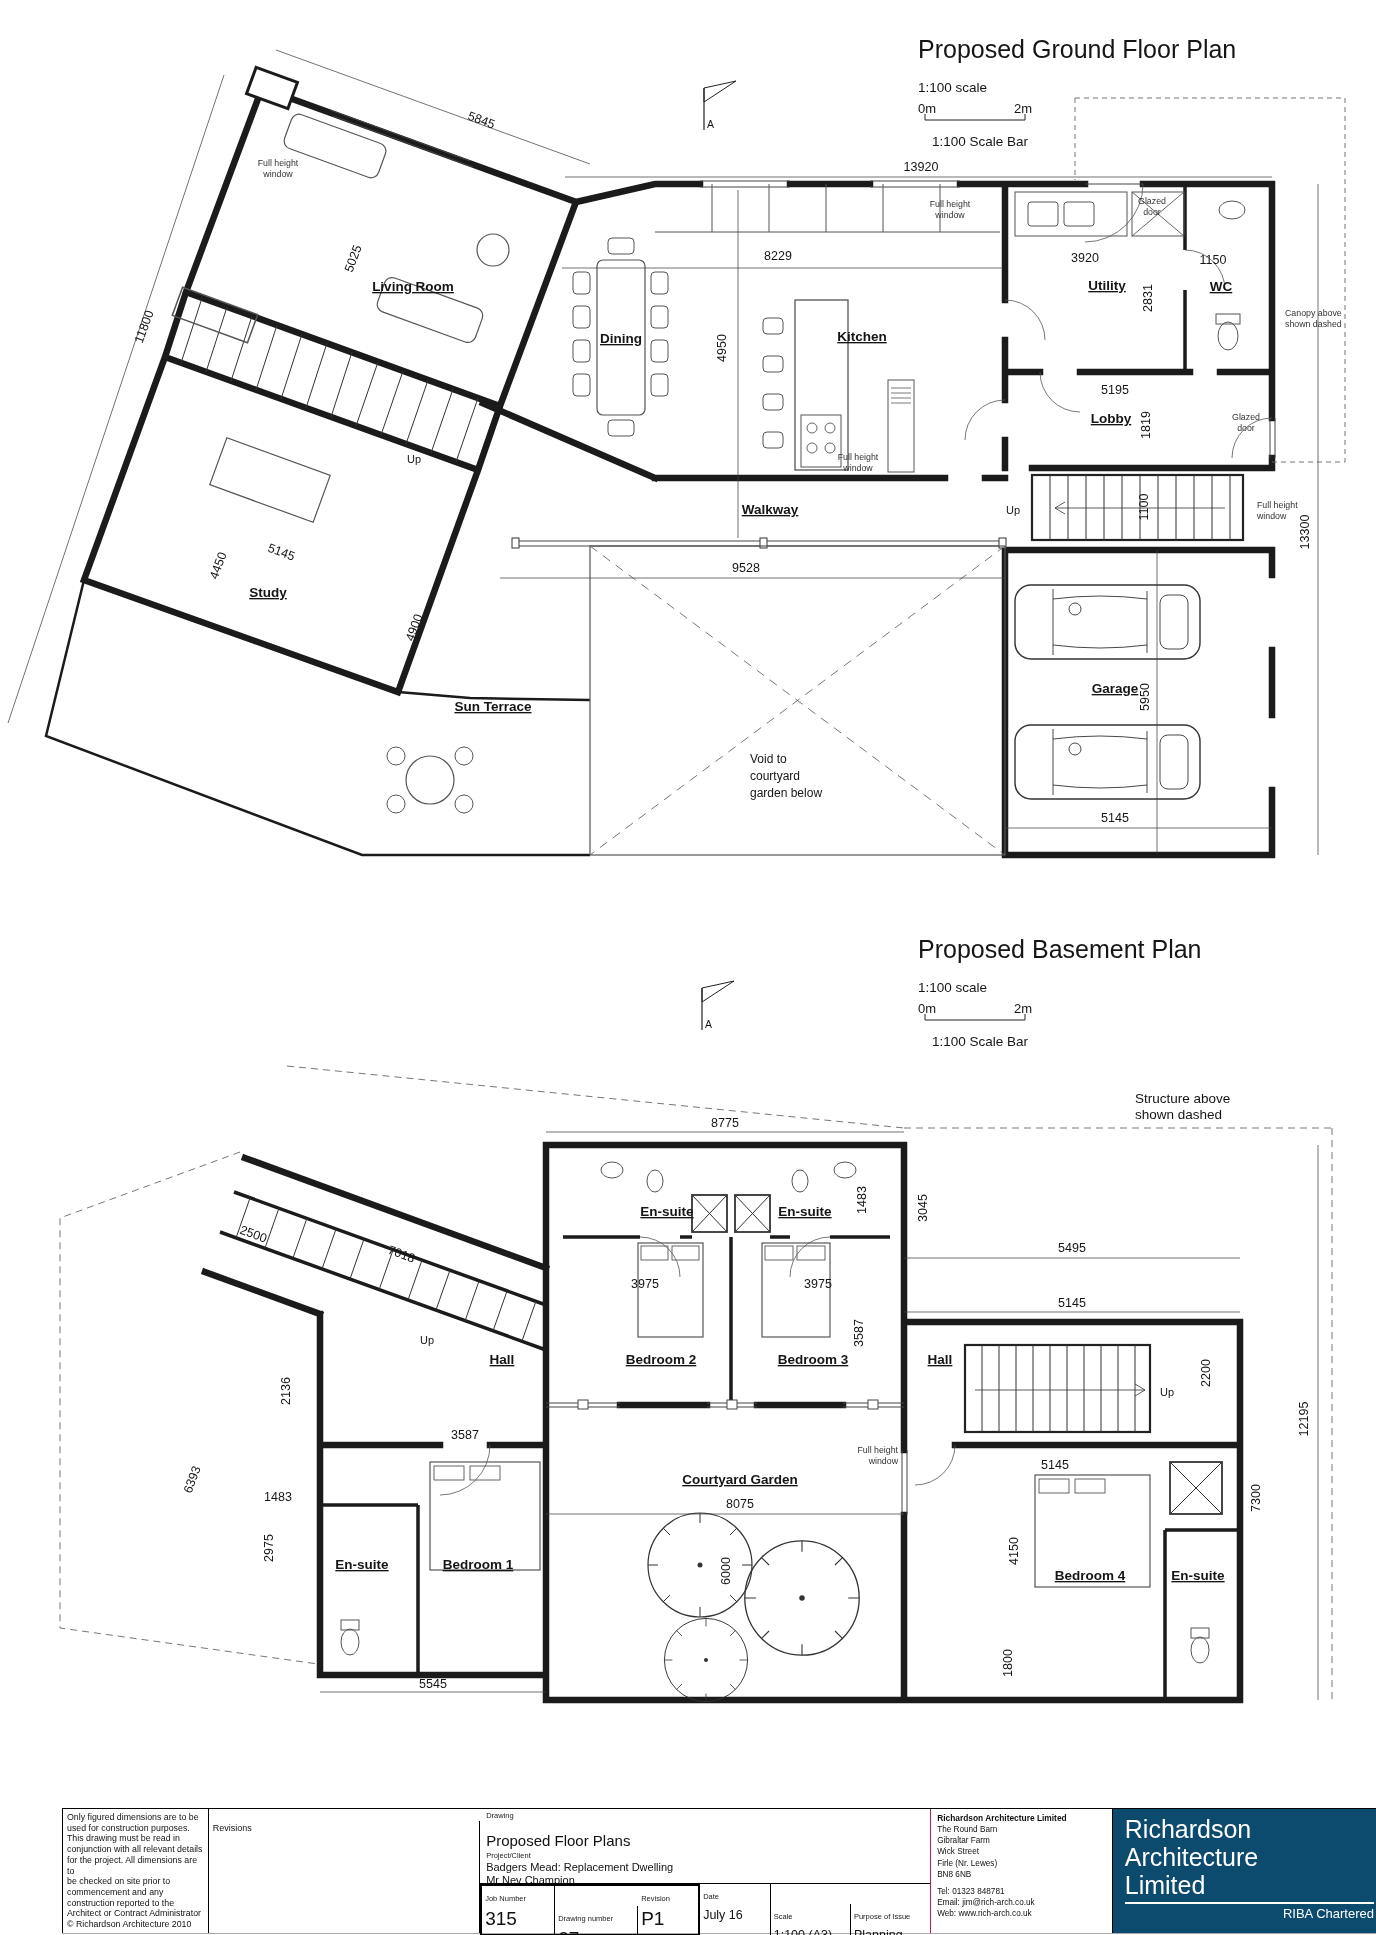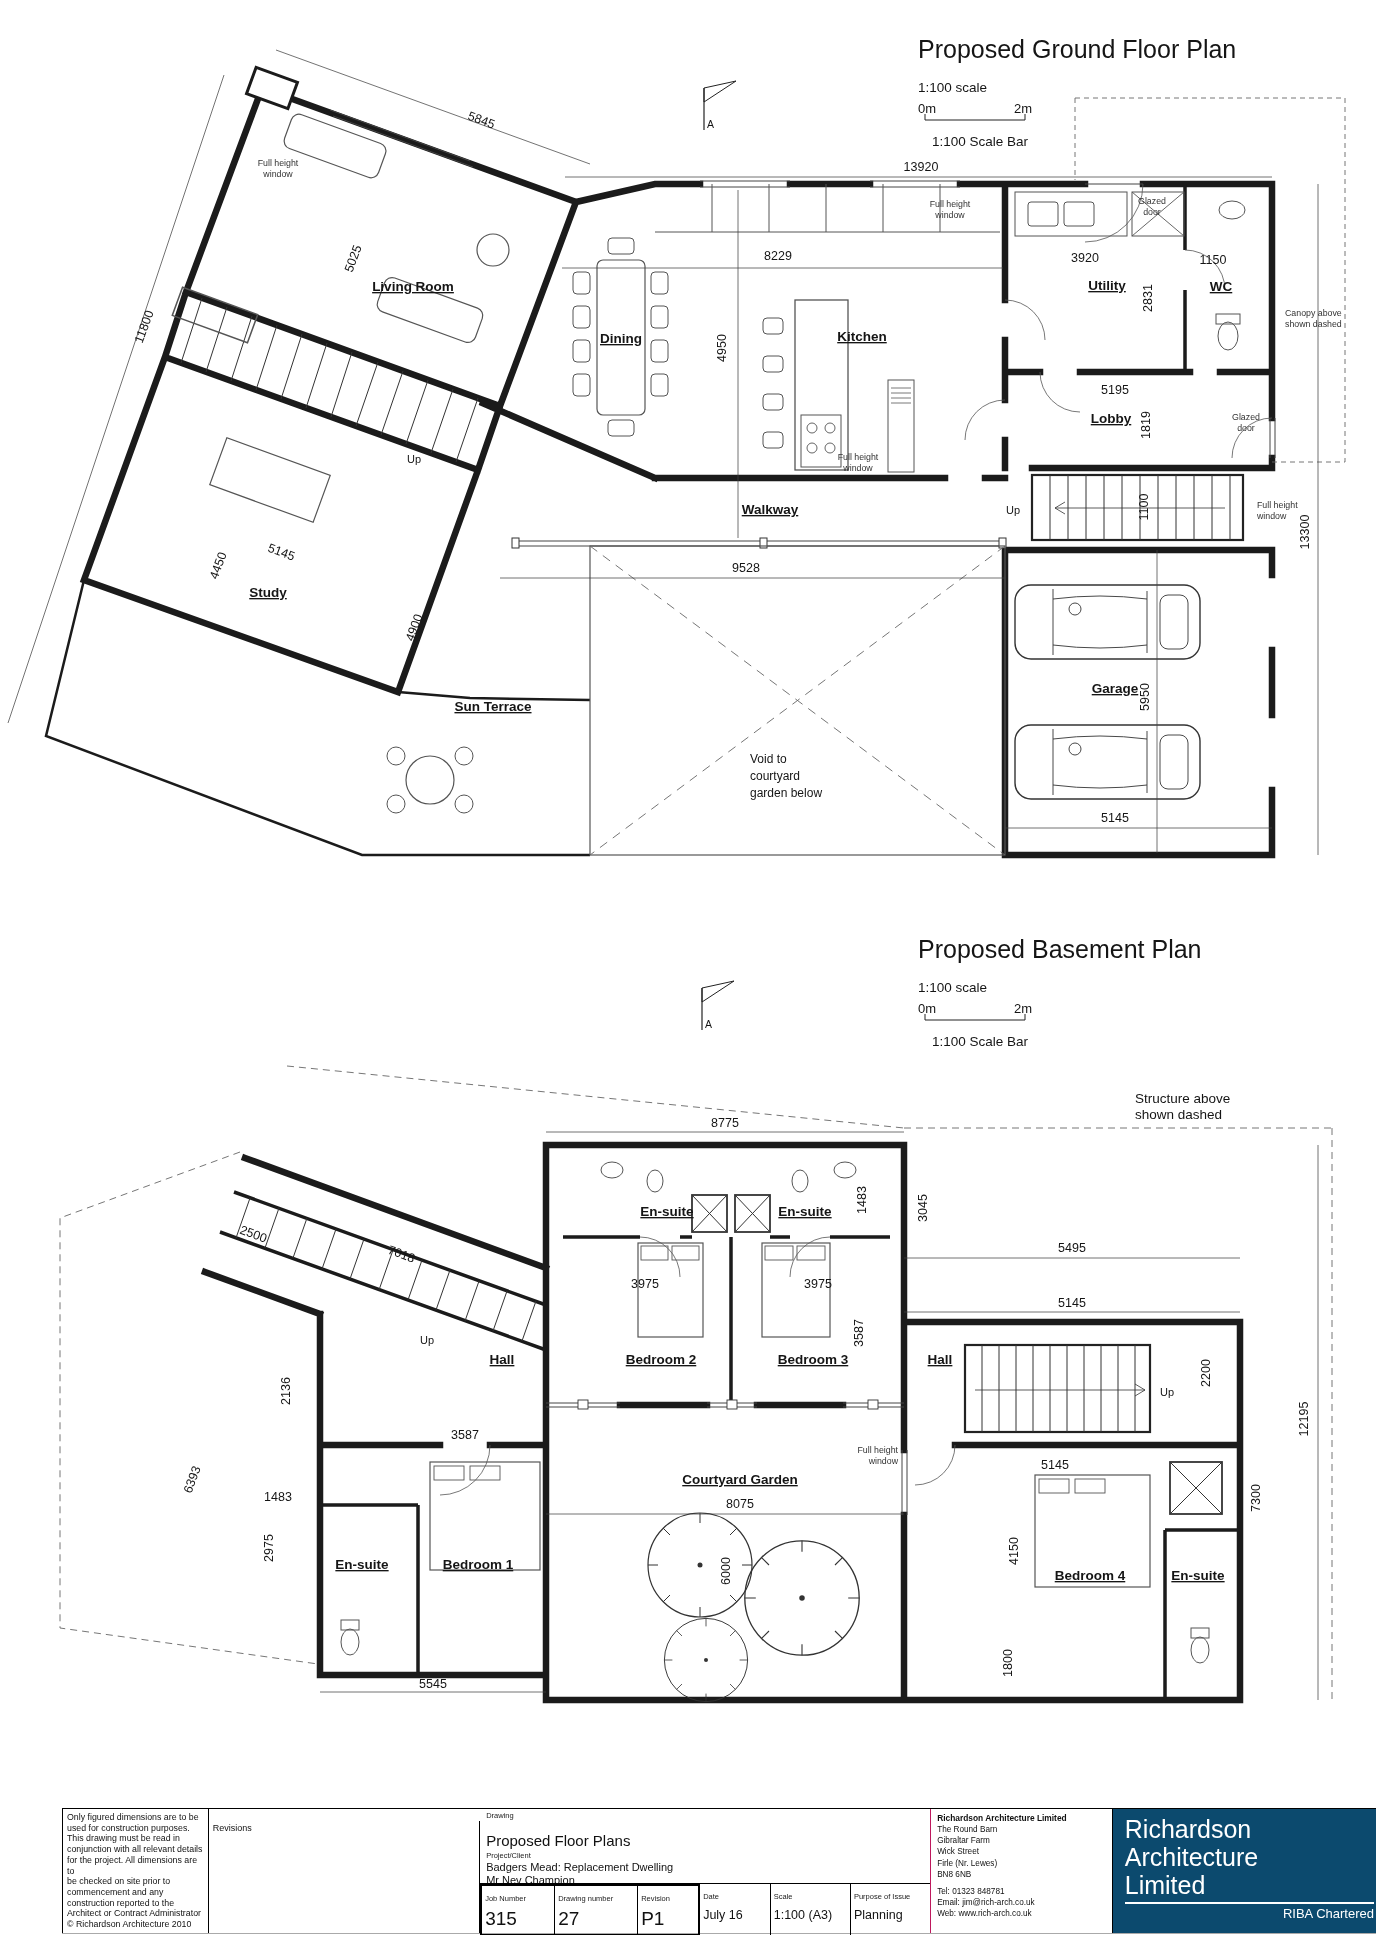--- a/index.html
+++ b/index.html
@@ -24,21 +24,21 @@
   .tb-mid-top{height:70px;padding:2px 6px;}
   .lbl{font-size:7.5px;color:#222;}
   .tb-dwg{font-size:15px;margin:12px 0 1px 0;}
   .tb-prj{font-size:11px;margin:0;}
   .tb-mid-bot{height:52px;display:flex;border-top:1px solid #000;}
   .cellg{display:flex;border:2.5px solid #000;}
   .cell{border-right:1px solid #000;padding:8px 3px;display:flex;flex-direction:column;}
   .cell:last-child{border-right:none;}
   .cbig{font-size:19px;margin-top:4px;}
   .cmed{font-size:12.5px;margin-top:7px;}
-  .w72{width:66px;} .w82{width:76px;} .w60{width:54px;}
+  .w72{width:66px;} .w82{width:76px;margin-top:20px;} .w60{width:54px;}
   .tb-co{width:180px;border-right:1px solid #000;padding:4px 6px;font-size:8.2px;line-height:1.35;}
   .tb-co .nm{font-weight:bold;font-size:8.4px;}
   .tb-brand{width:266px;background:#0c4a6e;color:#fff;padding:6px 10px 4px 12px;display:flex;flex-direction:column;}
   .tb-brand .b{font-size:25px;line-height:1.12;color:#fff;}
   .tb-brand .sep{border-top:2px solid #fff;margin-top:3px;}
   .tb-brand .riba{font-size:13px;text-align:right;margin-top:2px;color:#fff;}
   .sp{height:6px;}
 </style>
 </head>
 <body>

